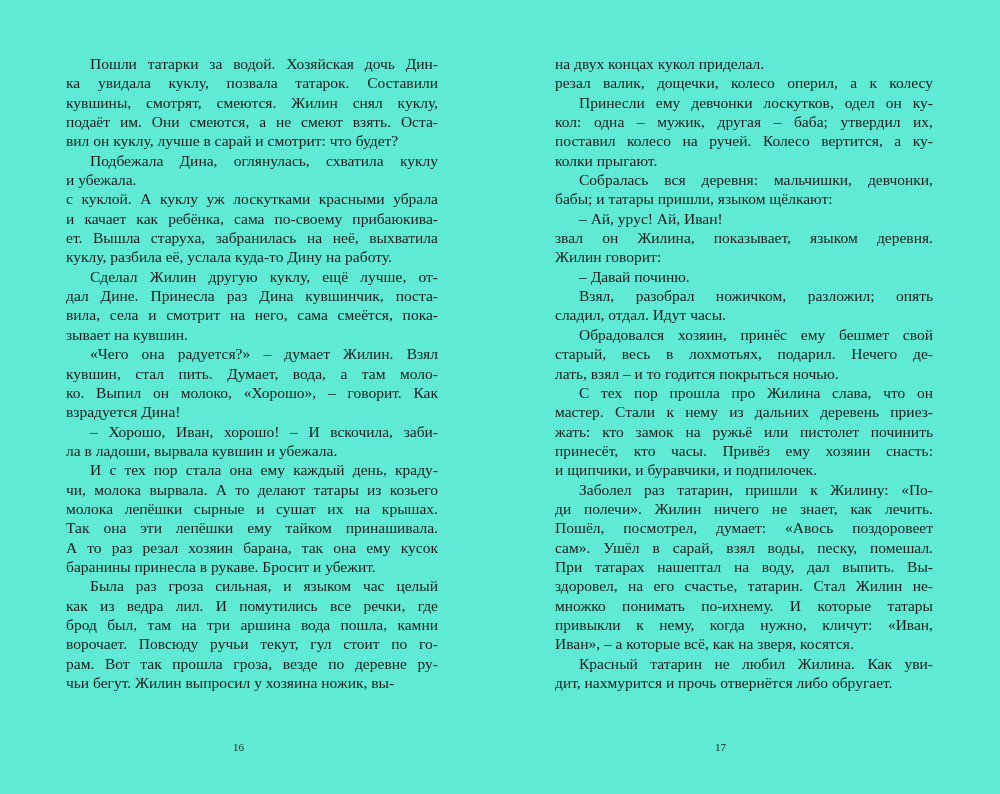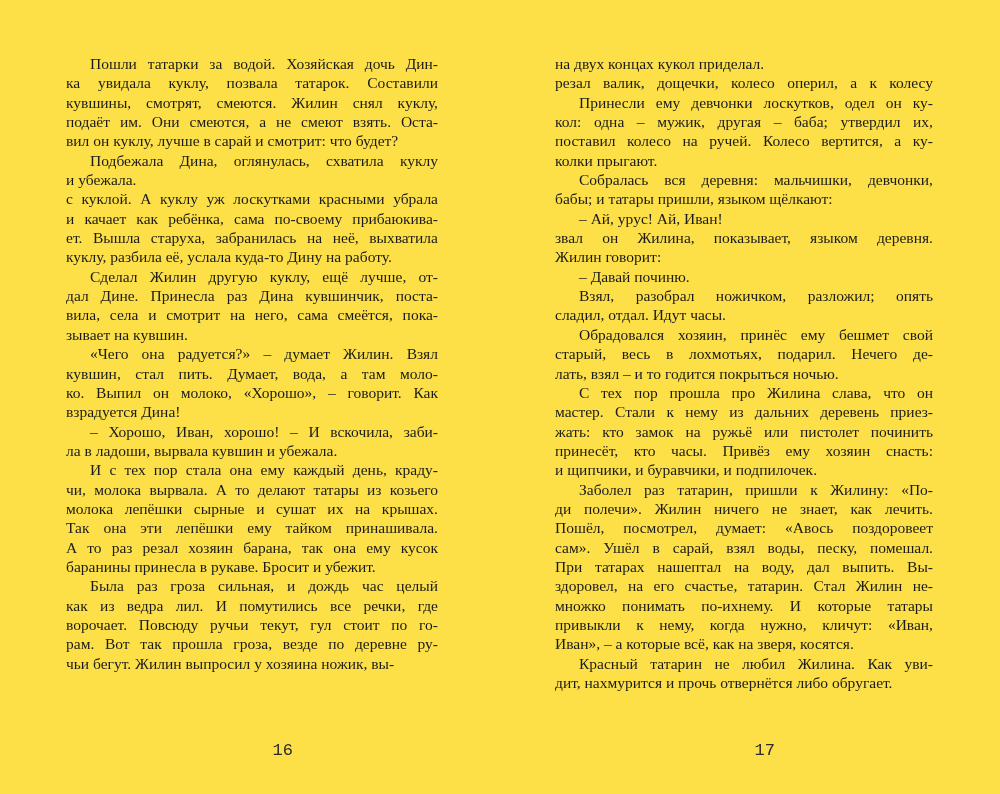--- a/index.html
+++ b/index.html
@@ -5,21 +5,21 @@
   * { margin: 0; padding: 0; box-sizing: border-box; }
   html, body { background: #ffffff; }
   body {
     width: 1000px;
     height: 794px;
     position: relative;
     overflow: hidden;
     font-family: "Liberation Serif", "DejaVu Serif", serif;
     color: #1b1b1b;
   }
-  .spread { position: absolute; inset: 0; background: #fde047; }
+  .spread { position: absolute; inset: 0; background: #5eead4; }
   .column {
     position: absolute;
     top: 54px;
     font-size: 15.5px;
     line-height: 19.35px;
   }
   .col-left  { left: 66px;  width: 372px; }
   .col-right { left: 555px; width: 378px; }
   .line {
     height: 19.35px;
@@ -29,24 +29,23 @@
   }
   .line.last {
     text-align: left;
     text-align-last: left;
   }
   .line.indent { text-indent: 24px; }
   .pagenum {
     position: absolute;
     top: 741px;
     width: 60px;
-    text-align: right;
-    font-size: 17px;
+    text-align: left;
+    font-size: 11px;
     color: #2a2a2a;
-    font-family: Liberation Mono, monospace;
   }
   .pagenum-left  { left: 233px; }
   .pagenum-right { left: 715px; }
 </style>
 </head>
 <body>
 
 <div class="spread">
   <div class="column col-left">
       <div class="line indent">Пошли татарки за водой. Хозяйская дочь Дин-</div>
@@ -69,22 +68,23 @@
       <div class="line">ко. Выпил он молоко, «Хорошо», – говорит. Как</div>
       <div class="line last">взрадуется Дина!</div>
       <div class="line indent">– Хорошо, Иван, хорошо! – И вскочила, заби-</div>
       <div class="line last">ла в ладоши, вырвала кувшин и убежала.</div>
       <div class="line indent">И с тех пор стала она ему каждый день, краду-</div>
       <div class="line">чи, молока вырвала. А то делают татары из козьего</div>
       <div class="line">молока лепёшки сырные и сушат их на крышах.</div>
       <div class="line">Так она эти лепёшки ему тайком принашивала.</div>
       <div class="line">А то раз резал хозяин барана, так она ему кусок</div>
       <div class="line last">баранины принесла в рукаве. Бросит и убежит.</div>
-      <div class="line indent">Была раз гроза сильная, и дождь час целый</div>
+      <div class="line indent">Была раз гроза сильная, и языком час целый</div>
       <div class="line">как из ведра лил. И помутились все речки, где</div>
+      <div class="line">брод был, там на три аршина вода пошла, камни</div>
       <div class="line">ворочает. Повсюду ручьи текут, гул стоит по го-</div>
       <div class="line">рам. Вот так прошла гроза, везде по деревне ру-</div>
       <div class="line last">чьи бегут. Жилин выпросил у хозяина ножик, вы-</div>
     </div>
 
   <div class="column col-right">
       <div class="line last">на двух концах кукол приделал.</div>
       <div class="line">резал валик, дощечки, колесо оперил, а к колесу</div>
       <div class="line indent">Принесли ему девчонки лоскутков, одел он ку-</div>
       <div class="line">кол: одна – мужик, другая – баба; утвердил их,</div>

